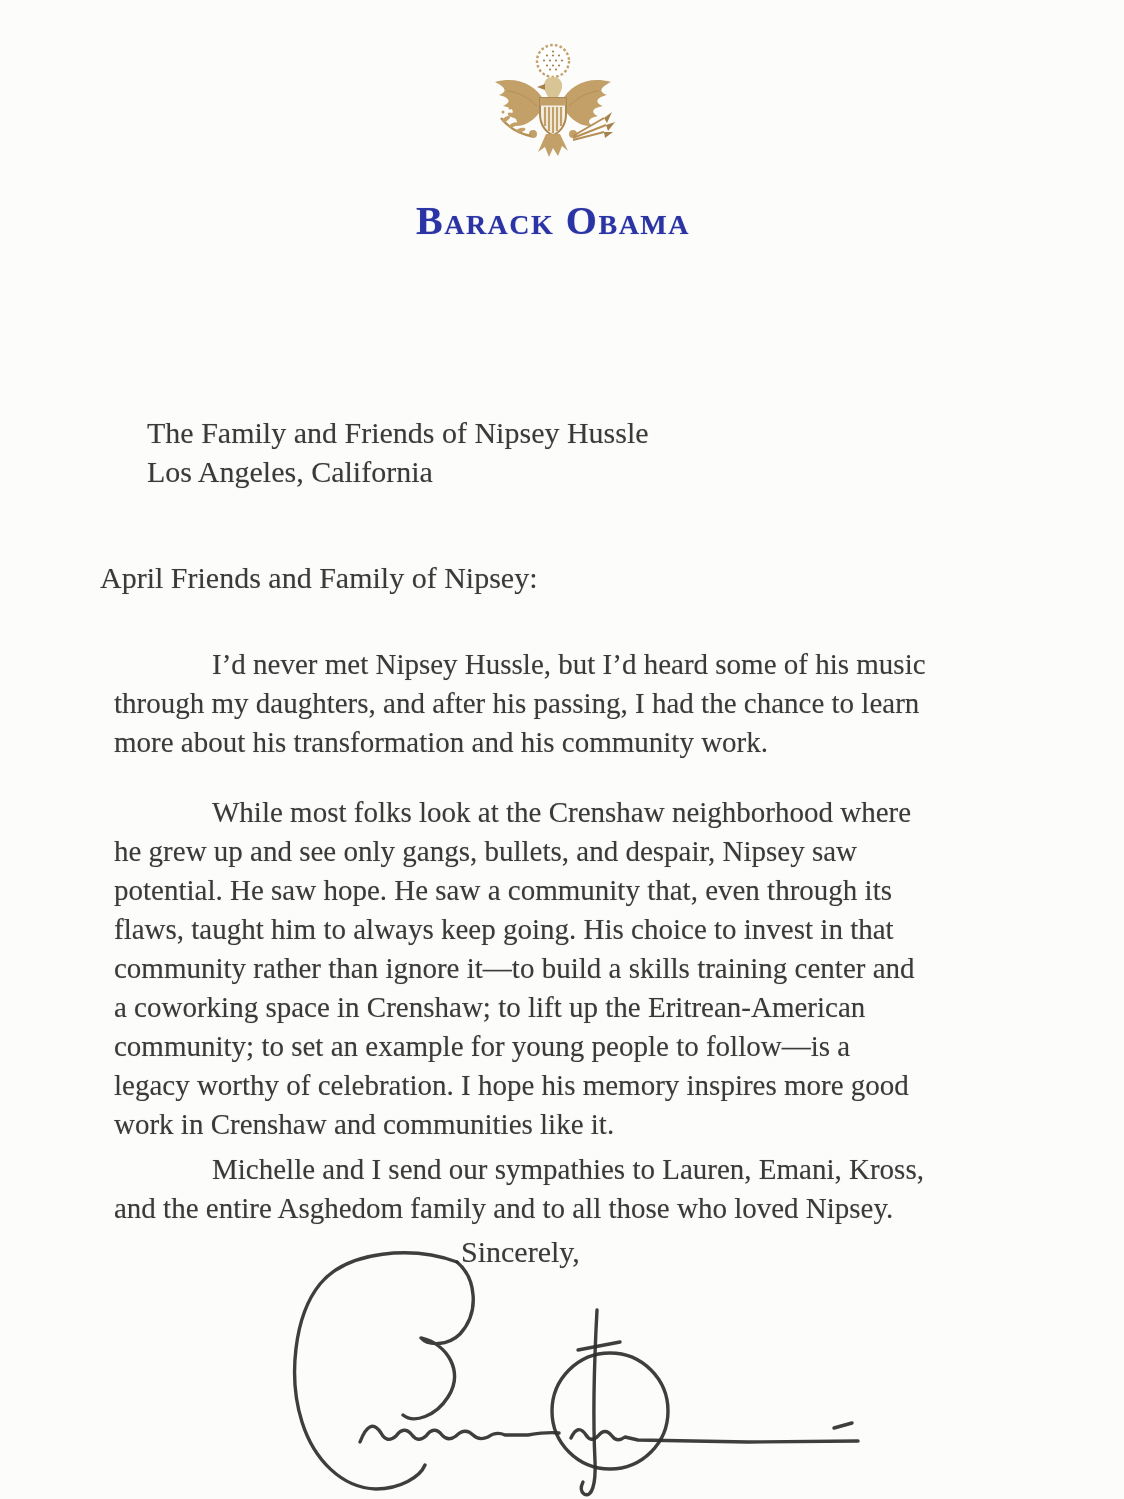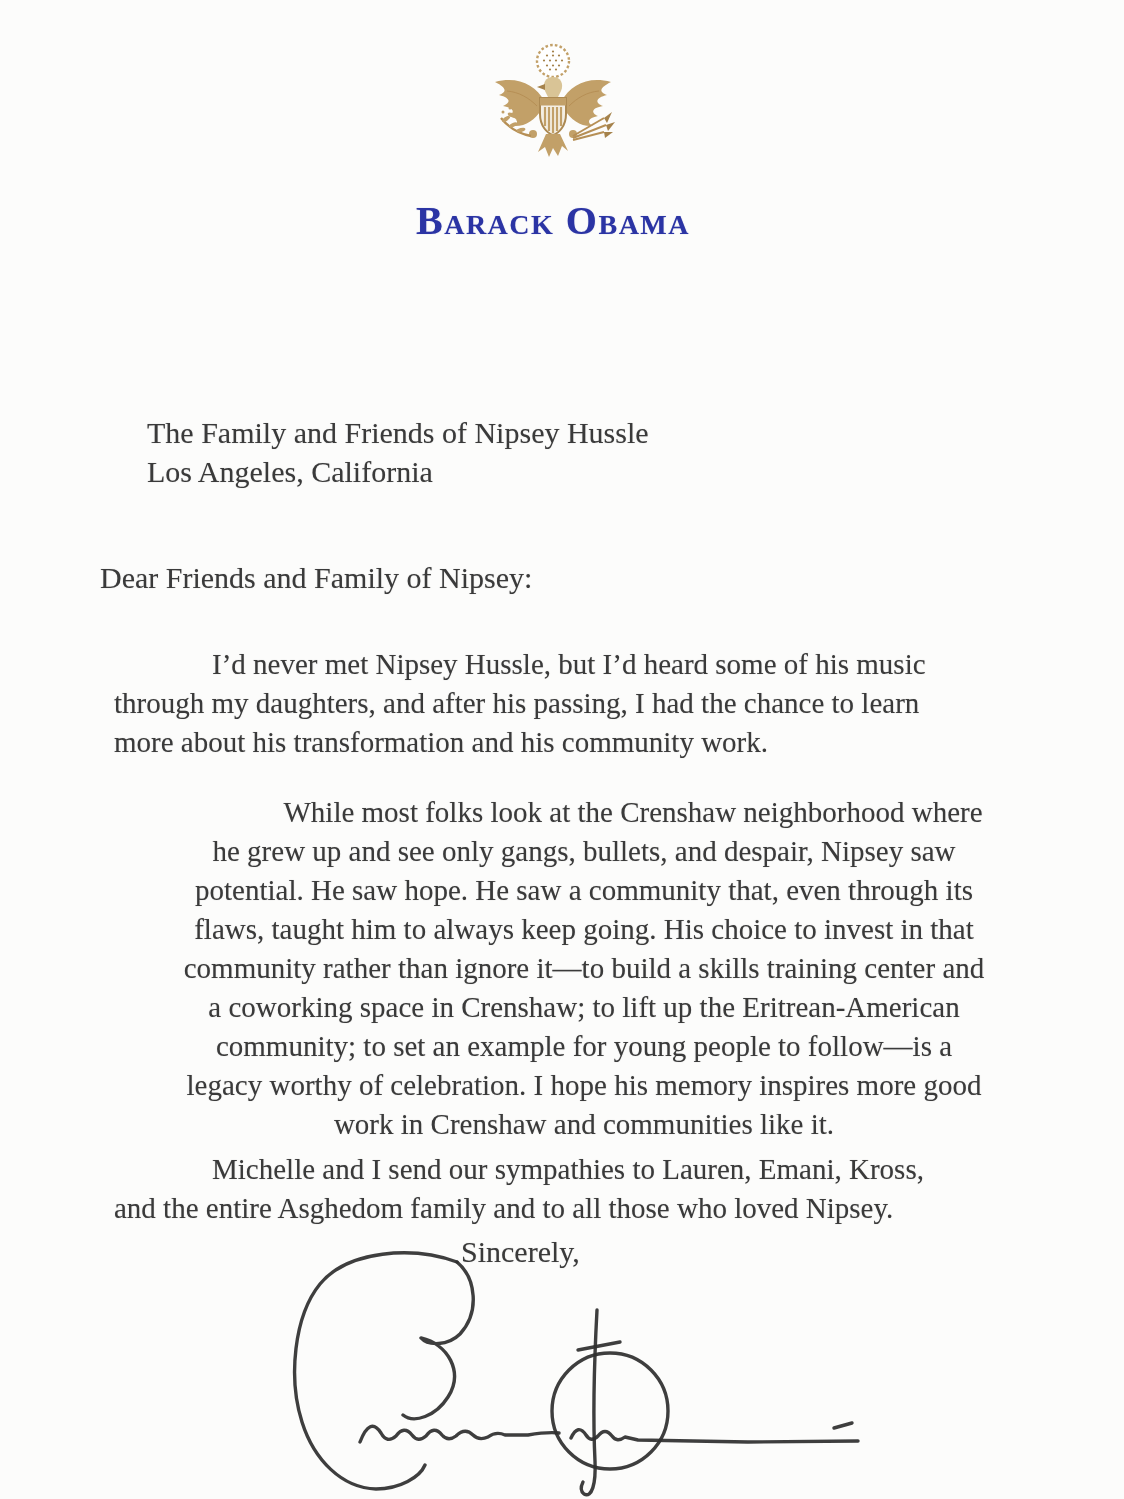--- a/index.html
+++ b/index.html
@@ -65,21 +65,21 @@
     position: absolute;
     left: 100px;
     width: 940px;
     font-size: 29px;
     line-height: 39px;
     white-space: pre-line;
     text-indent: 98px;
     margin: 14px;
   }
   .para-1 { top: 631px; }
-  .para-2 { top: 779px; text-align: center; }
+  .para-2 { top: 779px; }
   .para-3 { top: 1136px; }
 
   .closing {
     position: absolute;
     left: 461px; top: 1232px;
     font-size: 30px;
     line-height: 39px;
   }
 
   .signature {
@@ -166,21 +166,21 @@
       <path d="M 121 96 L 130 96 L 122 102 Z"></path>
     </g>
   </svg>
 
   <div class="sender-name">Barack Obama</div>
 
 
   <div class="recipient scan-text">The Family and Friends of Nipsey Hussle
 Los Angeles, California</div>
 
-  <div class="salutation scan-text">Dear Friends and Family of Nipsey:</div>
+  <div class="salutation scan-text">April Friends and Family of Nipsey:</div>
 
   <p class="para para-1 scan-text">I’d never met Nipsey Hussle, but I’d heard some of his music
 through my daughters, and after his passing, I had the chance to learn
 more about his transformation and his community work.</p>
   <p class="para para-2 scan-text">While most folks look at the Crenshaw neighborhood where
 he grew up and see only gangs, bullets, and despair, Nipsey saw
 potential. He saw hope. He saw a community that, even through its
 flaws, taught him to always keep going. His choice to invest in that
 community rather than ignore it—to build a skills training center and
 a coworking space in Crenshaw; to lift up the Eritrean-American

